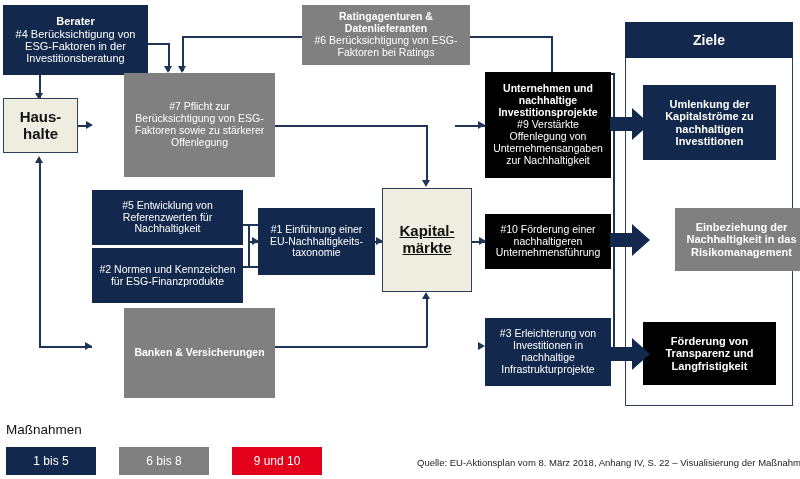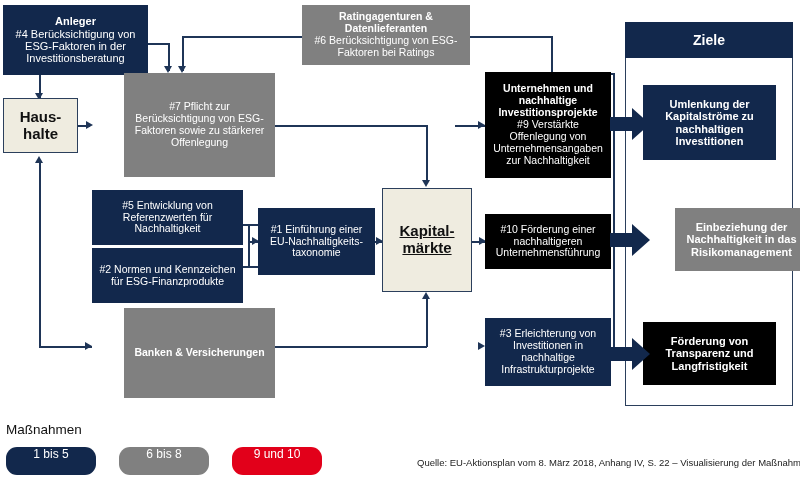--- a/index.html
+++ b/index.html
@@ -106,26 +106,25 @@
   
   .legend-title {
     position: absolute;
     font-size: 13.5px;
     color: #111111;
     font-family: "Liberation Sans", sans-serif;
   }
   .legend-chip {
     position: absolute;
     display: flex;
-    align-items: flex-start;
+    align-items: center;
     justify-content: center;
     color: #ffffff;
     font-size: 12px;
     box-sizing: border-box;
-    border-radius: 11px;
   }
   #source-note {
     position: absolute;
     font-size: 9.5px;
     color: #222222;
     white-space: nowrap;
   }
 </style>
 </head>
 <body>
@@ -176,21 +175,21 @@
   <div class="hline" style="left:472px; top:241px; width:14px;"></div>
   <div class="arrow-r" style="left:479px; top:236.5px;"></div>
 
   <div class="arrow-r" style="left:478px; top:341.5px;"></div>
 
   <div class="vline" style="left:613px; top:73px; height:275px;"></div>
   <div class="hline" style="left:607px; top:73px; width:8px;"></div>
   <div class="hline" style="left:607px; top:348px; width:8px;"></div>
 
   <div class="box navy" style="left:3px; top:5px; width:145px; height:70px; font-size:11px; padding:2px 4px;">
-    <span class="ttl">Anleger</span>
+    <span class="ttl">Berater</span>
     <span class="sub">#4 Berücksichtigung von ESG-Faktoren in der Investitionsberatung</span>
   </div>
 
   <div class="box cream" style="left:3px; top:98px; width:75px; height:55px; font-size:15px;">
     <span style="white-space:pre-line;">Haus-
 halte</span>
   </div>
 
   <div class="box grey" style="left:270px; top:5px; width:168px; height:60px; font-size:10.5px; padding:2px 4px;">
     <span class="ttl">Ratingagenturen &amp; Datenlieferanten</span>

